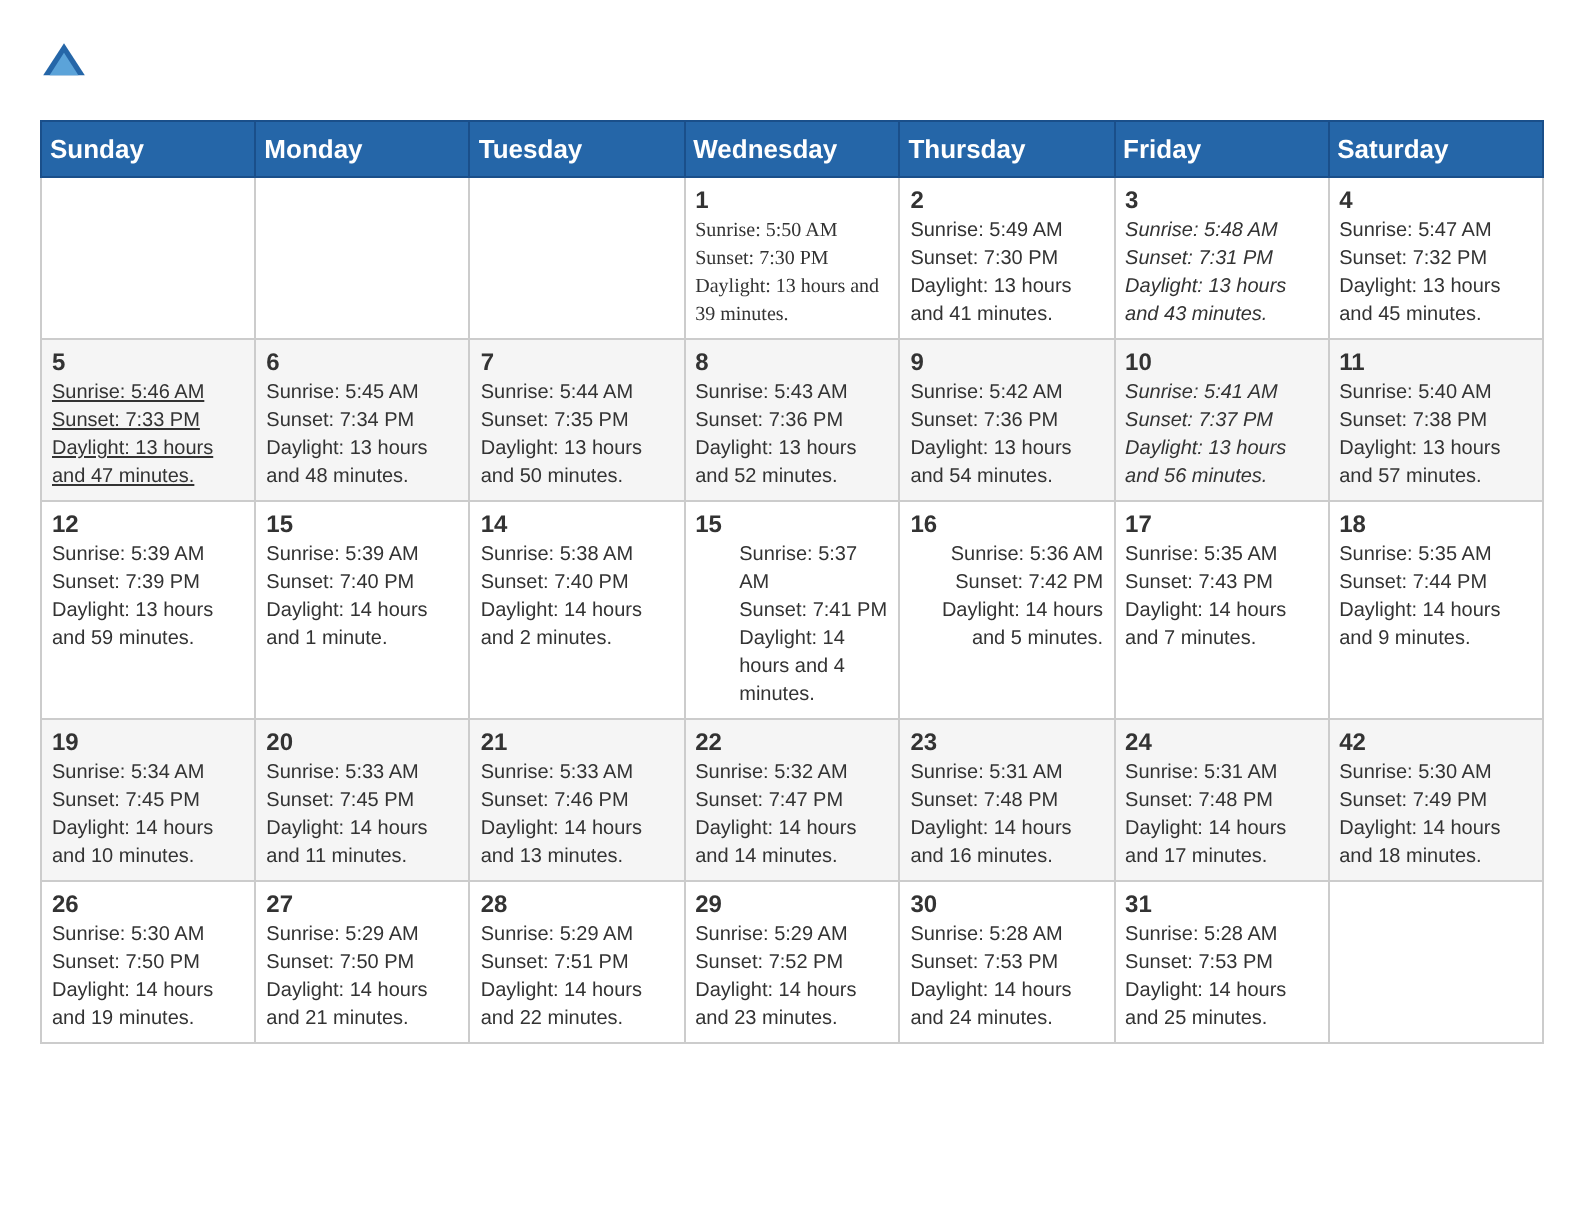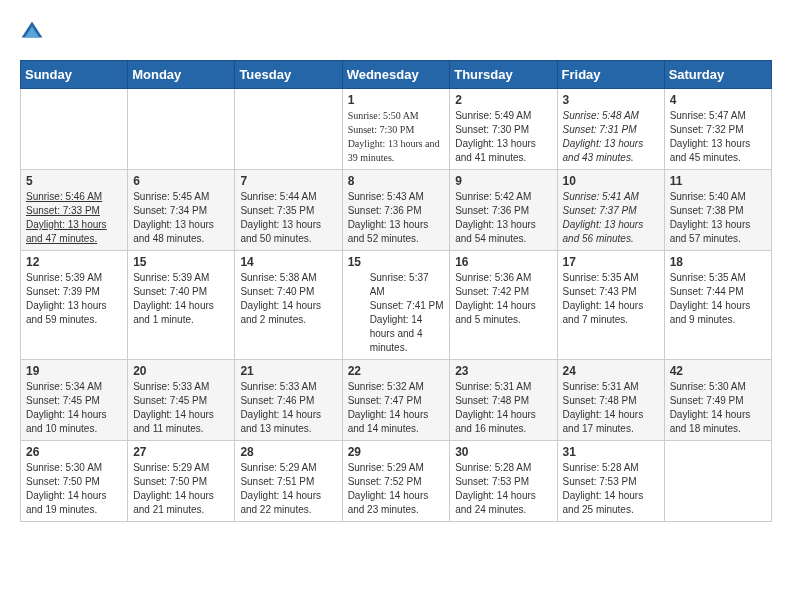--- a/index.html
+++ b/index.html
@@ -217,21 +217,21 @@
 Daylight: 14 hours and 2 minutes.</div>
         </td>
         <td>
           <div class="day-num">15</div>
           <div class="day-info" style="white-space: pre-line; margin-left: 22px;">Sunrise: 5:37 AM
 Sunset: 7:41 PM
 Daylight: 14 hours and 4 minutes.</div>
         </td>
         <td>
           <div class="day-num">16</div>
-          <div class="day-info" style="white-space: pre-line;">Sunrise: 5:36 AM
+          <div class="day-info" style="white-space: pre-line; text-align: right;">Sunrise: 5:36 AM
 Sunset: 7:42 PM
 Daylight: 14 hours and 5 minutes.</div>
         </td>
         <td>
           <div class="day-num">17</div>
           <div class="day-info" style="white-space: pre-line;">Sunrise: 5:35 AM
 Sunset: 7:43 PM
 Daylight: 14 hours and 7 minutes.</div>
         </td>
         <td>

